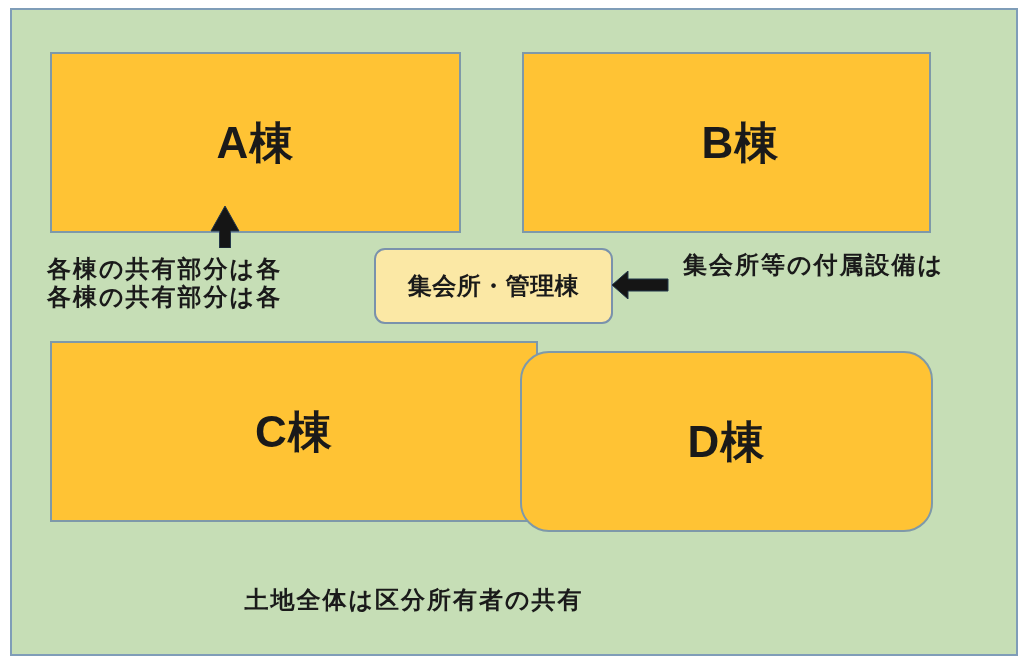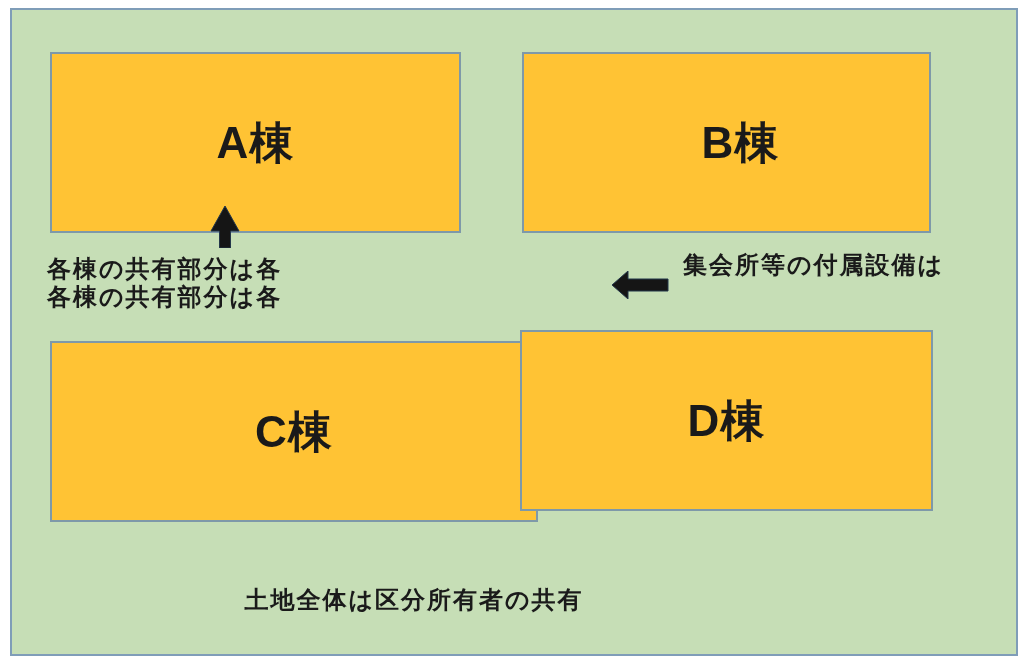--- a/index.html
+++ b/index.html
@@ -31,21 +31,21 @@
   }
   .building-label {
     font-size: 44px;
     font-weight: bold;
     letter-spacing: 1px;
     line-height: 1;
   }
   .bldg-a { left: 50px;  top: 52px;  width: 411px; height: 181px; }
   .bldg-b { left: 522px; top: 52px;  width: 409px; height: 181px; padding-left: 28px; }
   .bldg-c { left: 50px;  top: 341px; width: 488px; height: 181px; }
-  .bldg-d { left: 520px; top: 330px; width: 413px; height: 181px; }
+  .bldg-d { left: 520px; top: 351px; width: 413px; height: 181px; border-radius: 29px; }
   .center-box {
     position: absolute;
     left: 374px; top: 248px;
     width: 239px; height: 76px;
     box-sizing: border-box;
     background: #fbe8a5;
     border: 2px solid #7a92ac;
     border-radius: 11px;
     display: flex;
     align-items: center;
@@ -97,20 +97,23 @@
   </div>
 
   <div class="building bldg-c">
     <span class="building-label">C棟</span>
   </div>
 
   <div class="building bldg-d">
     <span class="building-label">D棟</span>
   </div>
 
+  <div class="center-box">
+    <span class="center-box-label">集会所・管理棟</span>
+  </div>
 
   <svg class="arrow-svg up-arrow" width="30" height="42" viewBox="0 0 30 42">
     <polygon points="15,0 29,25 20.5,25 20.5,42 9.5,42 9.5,25 1,25" fill="#151515" stroke="#23364a" stroke-width="1"></polygon>
   </svg>
 
   <svg class="arrow-svg left-arrow" width="57" height="28" viewBox="0 0 57 28">
     <polygon points="0,14 16,0 16,8 56,8 56,20 16,20 16,28" fill="#151515" stroke="#23364a" stroke-width="1"></polygon>
   </svg>
 
   <div class="note note-left">

